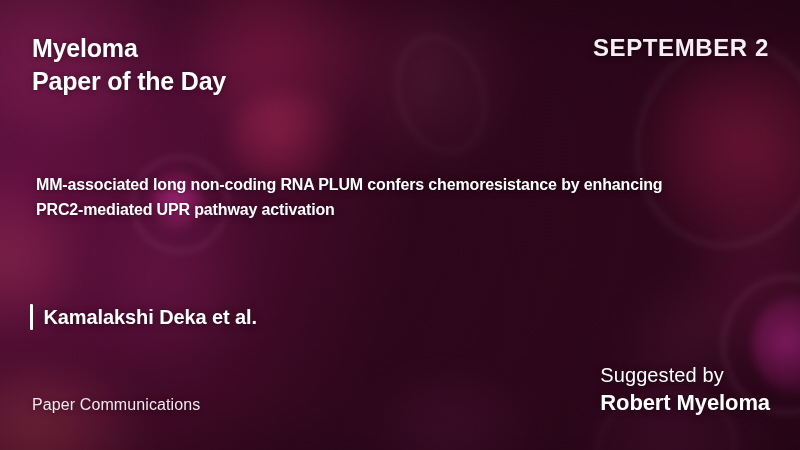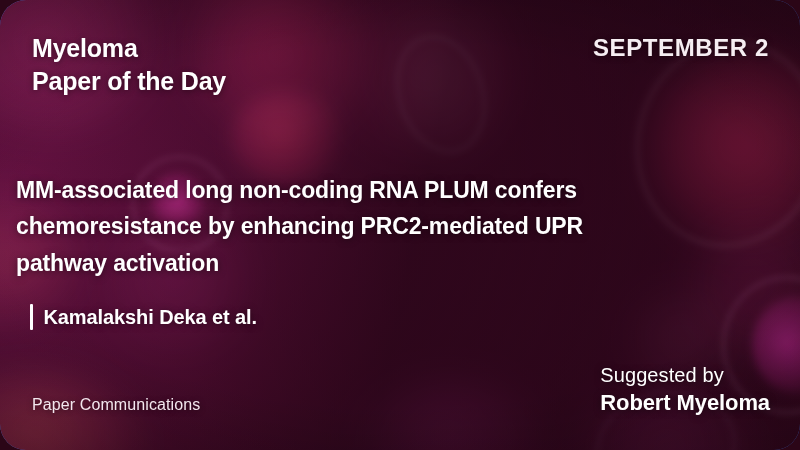--- a/index.html
+++ b/index.html
@@ -10,21 +10,20 @@
     font-family:"Liberation Sans", sans-serif;
     overflow:hidden;
   }
 
   .card {
     position:relative;
     width:800px; height:450px;
     overflow:hidden;
     background:#3b82f6;
     isolation:isolate;
-    border-radius:26px;
   }
 
   
   .bg-base {
     position:absolute; inset:0;
     background:
       radial-gradient(115% 135% at 2% 42%, #671243 0%, #5a0f3a 22%, #480b2b 46%, #360720 70%, #2d0619 100%);
   }
   .bg-dark-sweep {
     position:absolute; inset:0;
@@ -62,24 +61,24 @@
 
   .date {
     position:absolute; right:31px; top:34px;
     color:#f6eef2;
     font-size:24px; font-weight:700;
     letter-spacing:0.6px;
     text-shadow:0 1px 6px rgba(0,0,0,0.45);
   }
 
   .paper-title {
-    position:absolute; left:16px; top:172px;
+    position:absolute; left:36px; top:172px;
     width:640px;
     color:#ffffff;
-    font-size:23px; font-weight:bold; line-height:1.58;
+    font-size:16px; font-weight:bold; line-height:1.58;
     letter-spacing:-0.15px;
     text-shadow:0 1px 7px rgba(0,0,0,0.5);
   }
 
   .authors {
     position:absolute; left:30px; top:304px;
     display:flex; align-items:center; gap:11px;
     color:#ffffff;
     font-size:20px; font-weight:bold;
     letter-spacing:-0.1px;

